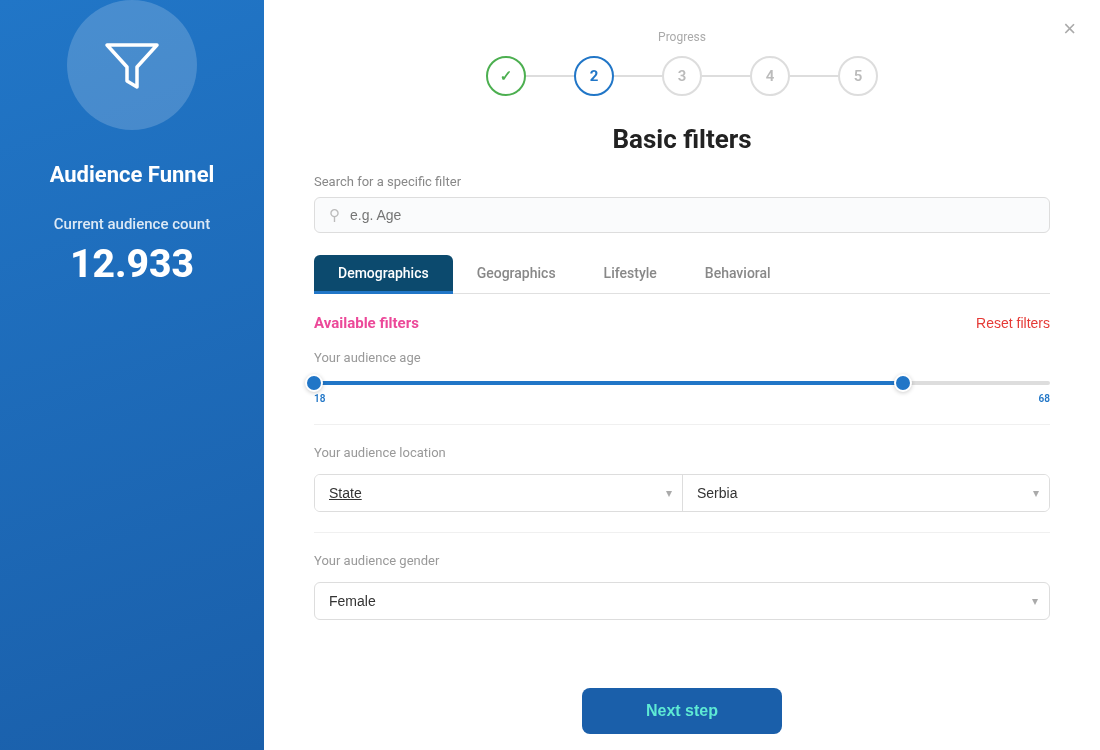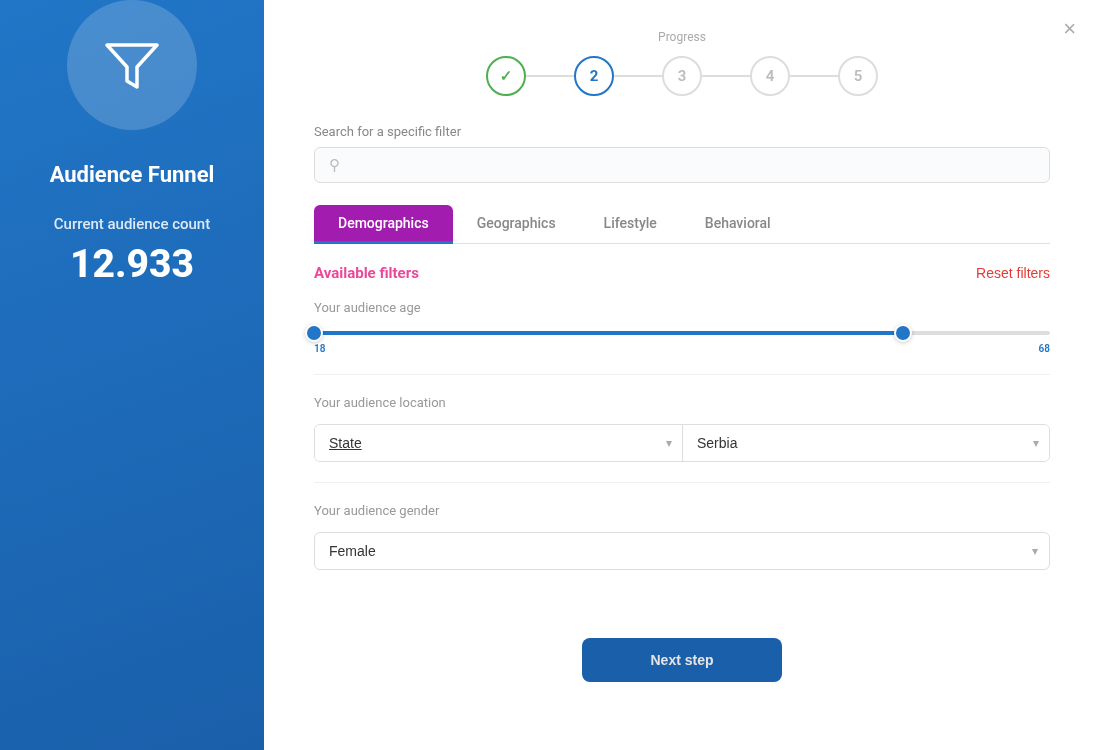--- a/index.html
+++ b/index.html
@@ -197,21 +197,21 @@
       font-size: 14px;
       font-weight: 500;
       color: #888;
       cursor: pointer;
       border-bottom: 3px solid transparent;
       margin-bottom: -1.5px;
       user-select: none;
     }
 
     .tab-item.active {
-      background: #a21caf;
+      background: #0c4a6e;
       color: #fff;
       border-radius: 6px 6px 0 0;
       border-bottom: 3px solid #2176c7;
     }
 
     
     .filters-header {
       display: flex;
       justify-content: space-between;
       align-items: center;
@@ -374,22 +374,22 @@
       font-size: 12px;
     }
 
     
     .next-step-btn {
       display: block;
       width: 200px;
       margin: 28px auto 0 auto;
       padding: 14px 0;
       background: #1a5faa;
-      color: #e5e5e5;
-      font-size: 14px;
+      color: #5eead4;
+      font-size: 16px;
       font-weight: 700;
       border: none;
       border-radius: 8px;
       cursor: pointer;
       text-align: center;
     }
   </style>
 </head>
 <body>
 
@@ -423,24 +423,26 @@
         <div class="step-circle">3</div>
         <div class="step-line"></div>
 
         <div class="step-circle">4</div>
         <div class="step-line"></div>
 
         <div class="step-circle">5</div>
       </div>
     </div>
 
+    <div class="modal-title">Basic filters</div>
 
     <div class="search-label">Search for a specific filter</div>
     <div class="search-wrapper">
       <span class="search-icon-glyph">⚲</span>
+      <input class="search-input" type="text" placeholder="e.g. Age" style="">
     </div>
 
     <div class="tabs-row">
       <div class="tab-item active">Demographics</div>
       <div class="tab-item">Geographics</div>
       <div class="tab-item">Lifestyle</div>
       <div class="tab-item">Behavioral</div>
     </div>
 
     <div class="filters-header">

